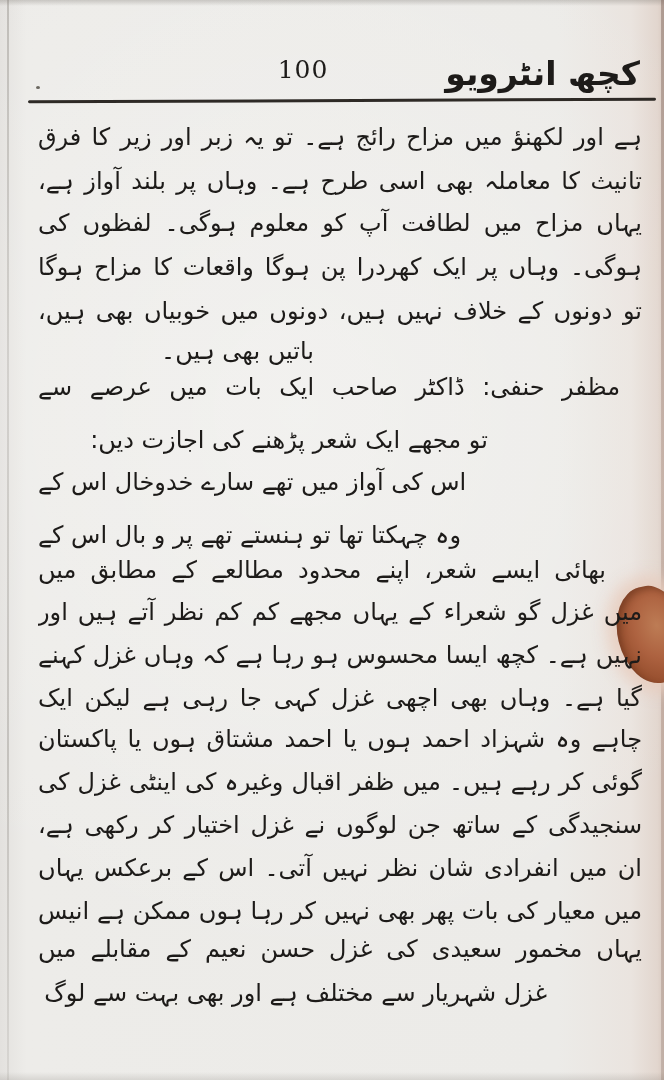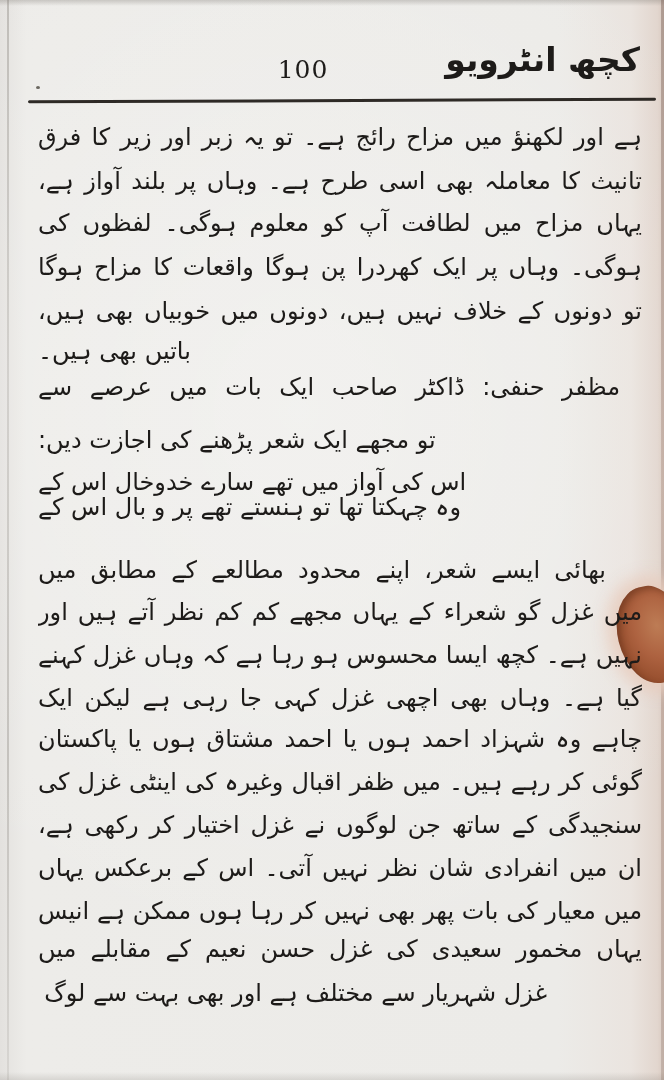--- a/index.html
+++ b/index.html
@@ -48,21 +48,21 @@
     border-radius: 52% 46% 50% 54%;
     background: radial-gradient(ellipse at 62% 42%,
       #bd7c55 0%, #ad6240 40%, #98502f 70%, #824326 100%);
     box-shadow:
       0 0 16px 10px rgba(232,203,188,0.85),
       inset 3px 4px 6px rgba(70,30,12,0.35);
     transform: rotate(-14deg);
   }
   
   .running-title {
-    position: absolute; top: 40px; right: 24px;
+    position: absolute; top: 54px; right: 24px;
     font-size: 33px; font-weight: bold;
     direction: rtl; white-space: nowrap;
   }
   .page-number {
     position: absolute; top: 55px; left: 268px; width: 70px;
     text-align: center;
     font-family: "DejaVu Serif", serif;
     font-size: 25px; letter-spacing: 1px;
   }
   .header-rule {
@@ -75,21 +75,21 @@
     position: absolute; left: 36px; top: 86px; width: 4px; height: 3px;
     background: #6a675f; border-radius: 50%;
   }
   
   .ln {
     position: absolute;
     left: 38px; right: 22px;
     height: 42px; line-height: 42px;
     font-size: 24px;
     direction: rtl;
-    text-align: left;
+    text-align: center;
     white-space: nowrap;
     overflow: hidden;
     color: #1d1b19;
   }
   .ln.full {
     white-space: normal;
     text-align: justify;
     text-align-last: justify;
   }
   .ln.center {
@@ -121,21 +121,21 @@
   <div class="ln full" style="top:160px">تانیث کا معاملہ بھی اسی طرح ہے۔ وہاں پر بلند آواز ہے، یہاں آواز میں نرمی ہے۔</div>
   <div class="ln full" style="top:202px">یہاں مزاح میں لطافت آپ کو معلوم ہوگی۔ لفظوں کی تراش خراش بڑی خوبصورت</div>
   <div class="ln full" style="top:246px">ہوگی۔ وہاں پر ایک کھردرا پن ہوگا واقعات کا مزاح ہوگا اور کیریکٹر کا مزاح ہوگا۔ ہم</div>
   <div class="ln full" style="top:290px">تو دونوں کے خلاف نہیں ہیں، دونوں میں خوبیاں بھی ہیں، اچھی باتیں بھی ہیں، بری</div>
   <div class="ln ind205" style="top:330px">باتیں بھی ہیں۔</div>
 
   <div class="ln full ind22" style="top:366px">مظفر حنفی: ڈاکٹر صاحب ایک بات میں عرصے سے محسوس کرتا رہا ہوں۔ پہلے</div>
   <div class="ln ind102" style="top:419px">تو مجھے ایک شعر پڑھنے کی اجازت دیں:</div>
 
   <div class="ln center" style="top:461px">اس کی آواز میں تھے سارے خدوخال اس کے</div>
-  <div class="ln center" style="top:486px">وہ چہکتا تھا تو ہنستے تھے پر و بال اس کے</div>
+  <div class="ln center" style="top:514px">وہ چہکتا تھا تو ہنستے تھے پر و بال اس کے</div>
 
   <div class="ln full ind36" style="top:549px">بھائی ایسے شعر، اپنے محدود مطالعے کے مطابق میں عرض کر رہا ہوں، پاکستان</div>
   <div class="ln full" style="top:591px">میں غزل گو شعراء کے یہاں مجھے کم کم نظر آتے ہیں اور اس میں کوئی تعصب کارفرما</div>
   <div class="ln full" style="top:634px">نہیں ہے۔ کچھ ایسا محسوس ہو رہا ہے کہ وہاں غزل کہنے والوں کا ایک خاص مزاج بن</div>
   <div class="ln full" style="top:677px">گیا ہے۔ وہاں بھی اچھی غزل کہی جا رہی ہے لیکن ایک خاص مزاج ایسا بن گیا ہے کہ</div>
   <div class="ln full" style="top:718px">چاہے وہ شہزاد احمد ہوں یا احمد مشتاق ہوں یا پاکستان میں مختلف جتنے بھی شعراء غزل</div>
   <div class="ln full" style="top:761px">گوئی کر رہے ہیں۔ میں ظفر اقبال وغیرہ کی اینٹی غزل کی بات نہیں کر رہا ہوں۔ لیکن</div>
   <div class="ln full" style="top:804px">سنجیدگی کے ساتھ جن لوگوں نے غزل اختیار کر رکھی ہے، اچھی غزل کہنے کے باوجود</div>
   <div class="ln full" style="top:847px">ان میں انفرادی شان نظر نہیں آتی۔ اس کے برعکس یہاں ہندوستان میں دیکھتا ہوں،</div>
   <div class="ln full" style="top:890px">میں معیار کی بات پھر بھی نہیں کر رہا ہوں ممکن ہے انیس بیس کا فرق ہو۔ ہمارے</div>

